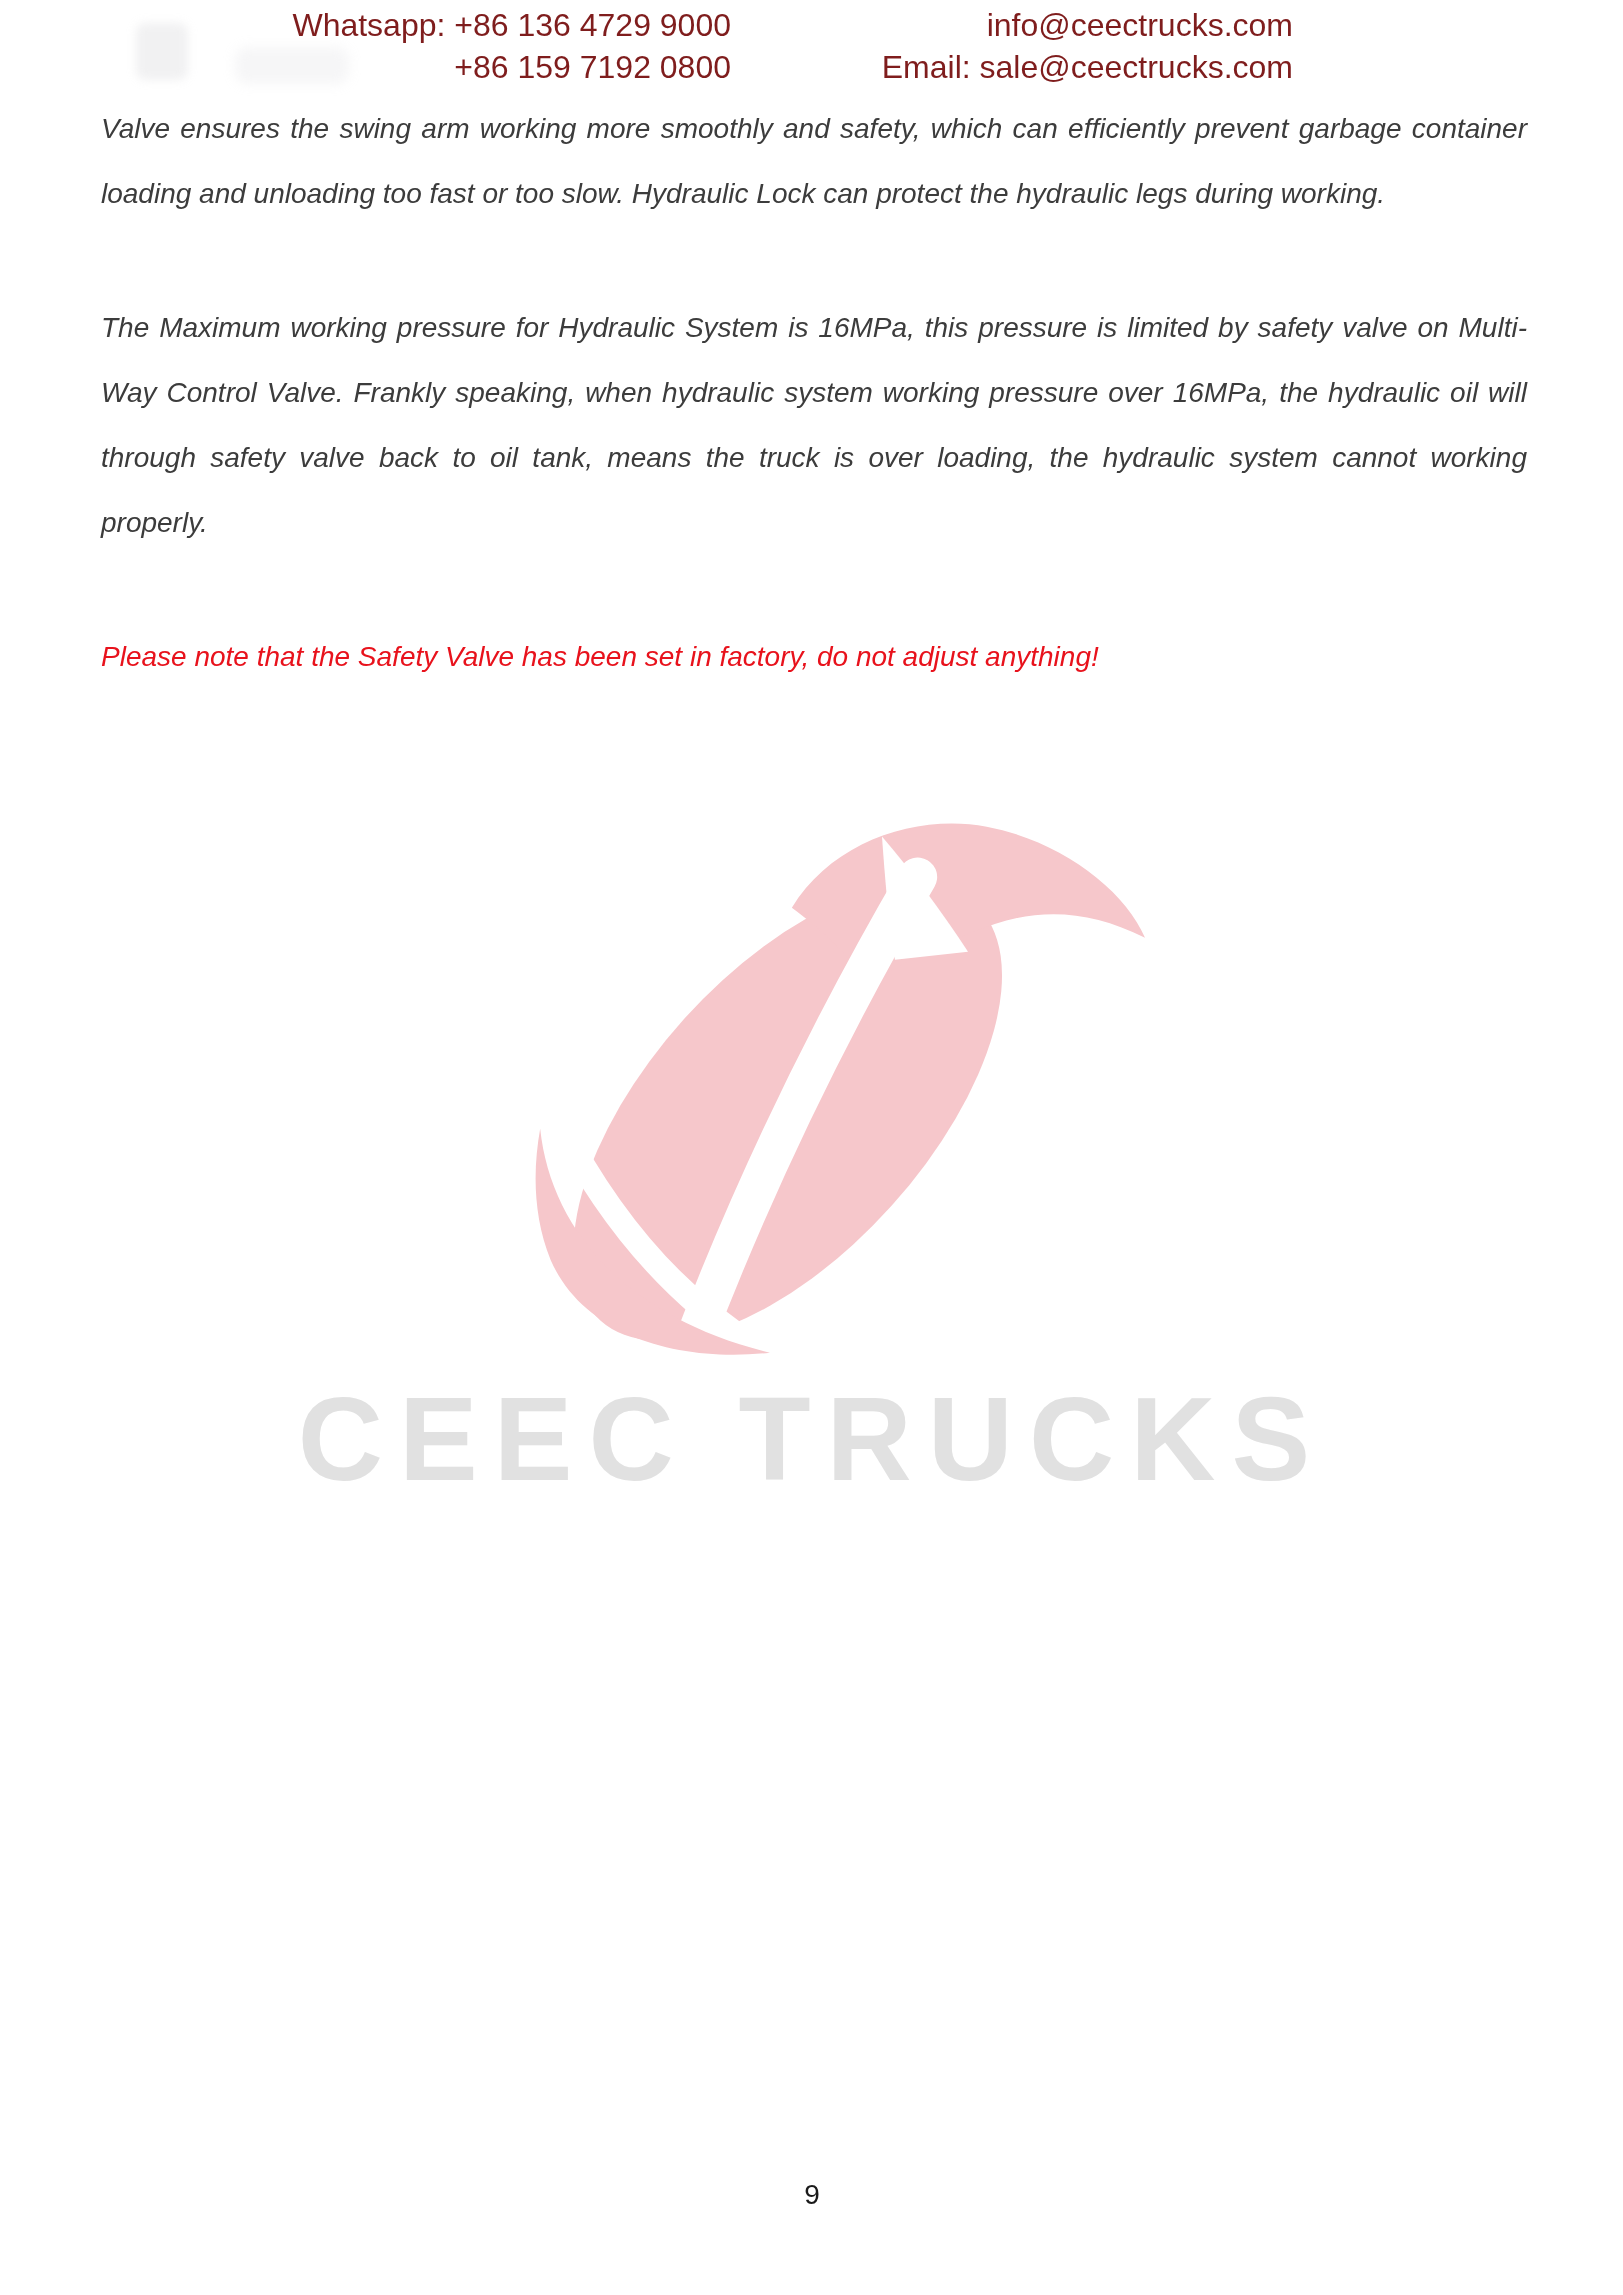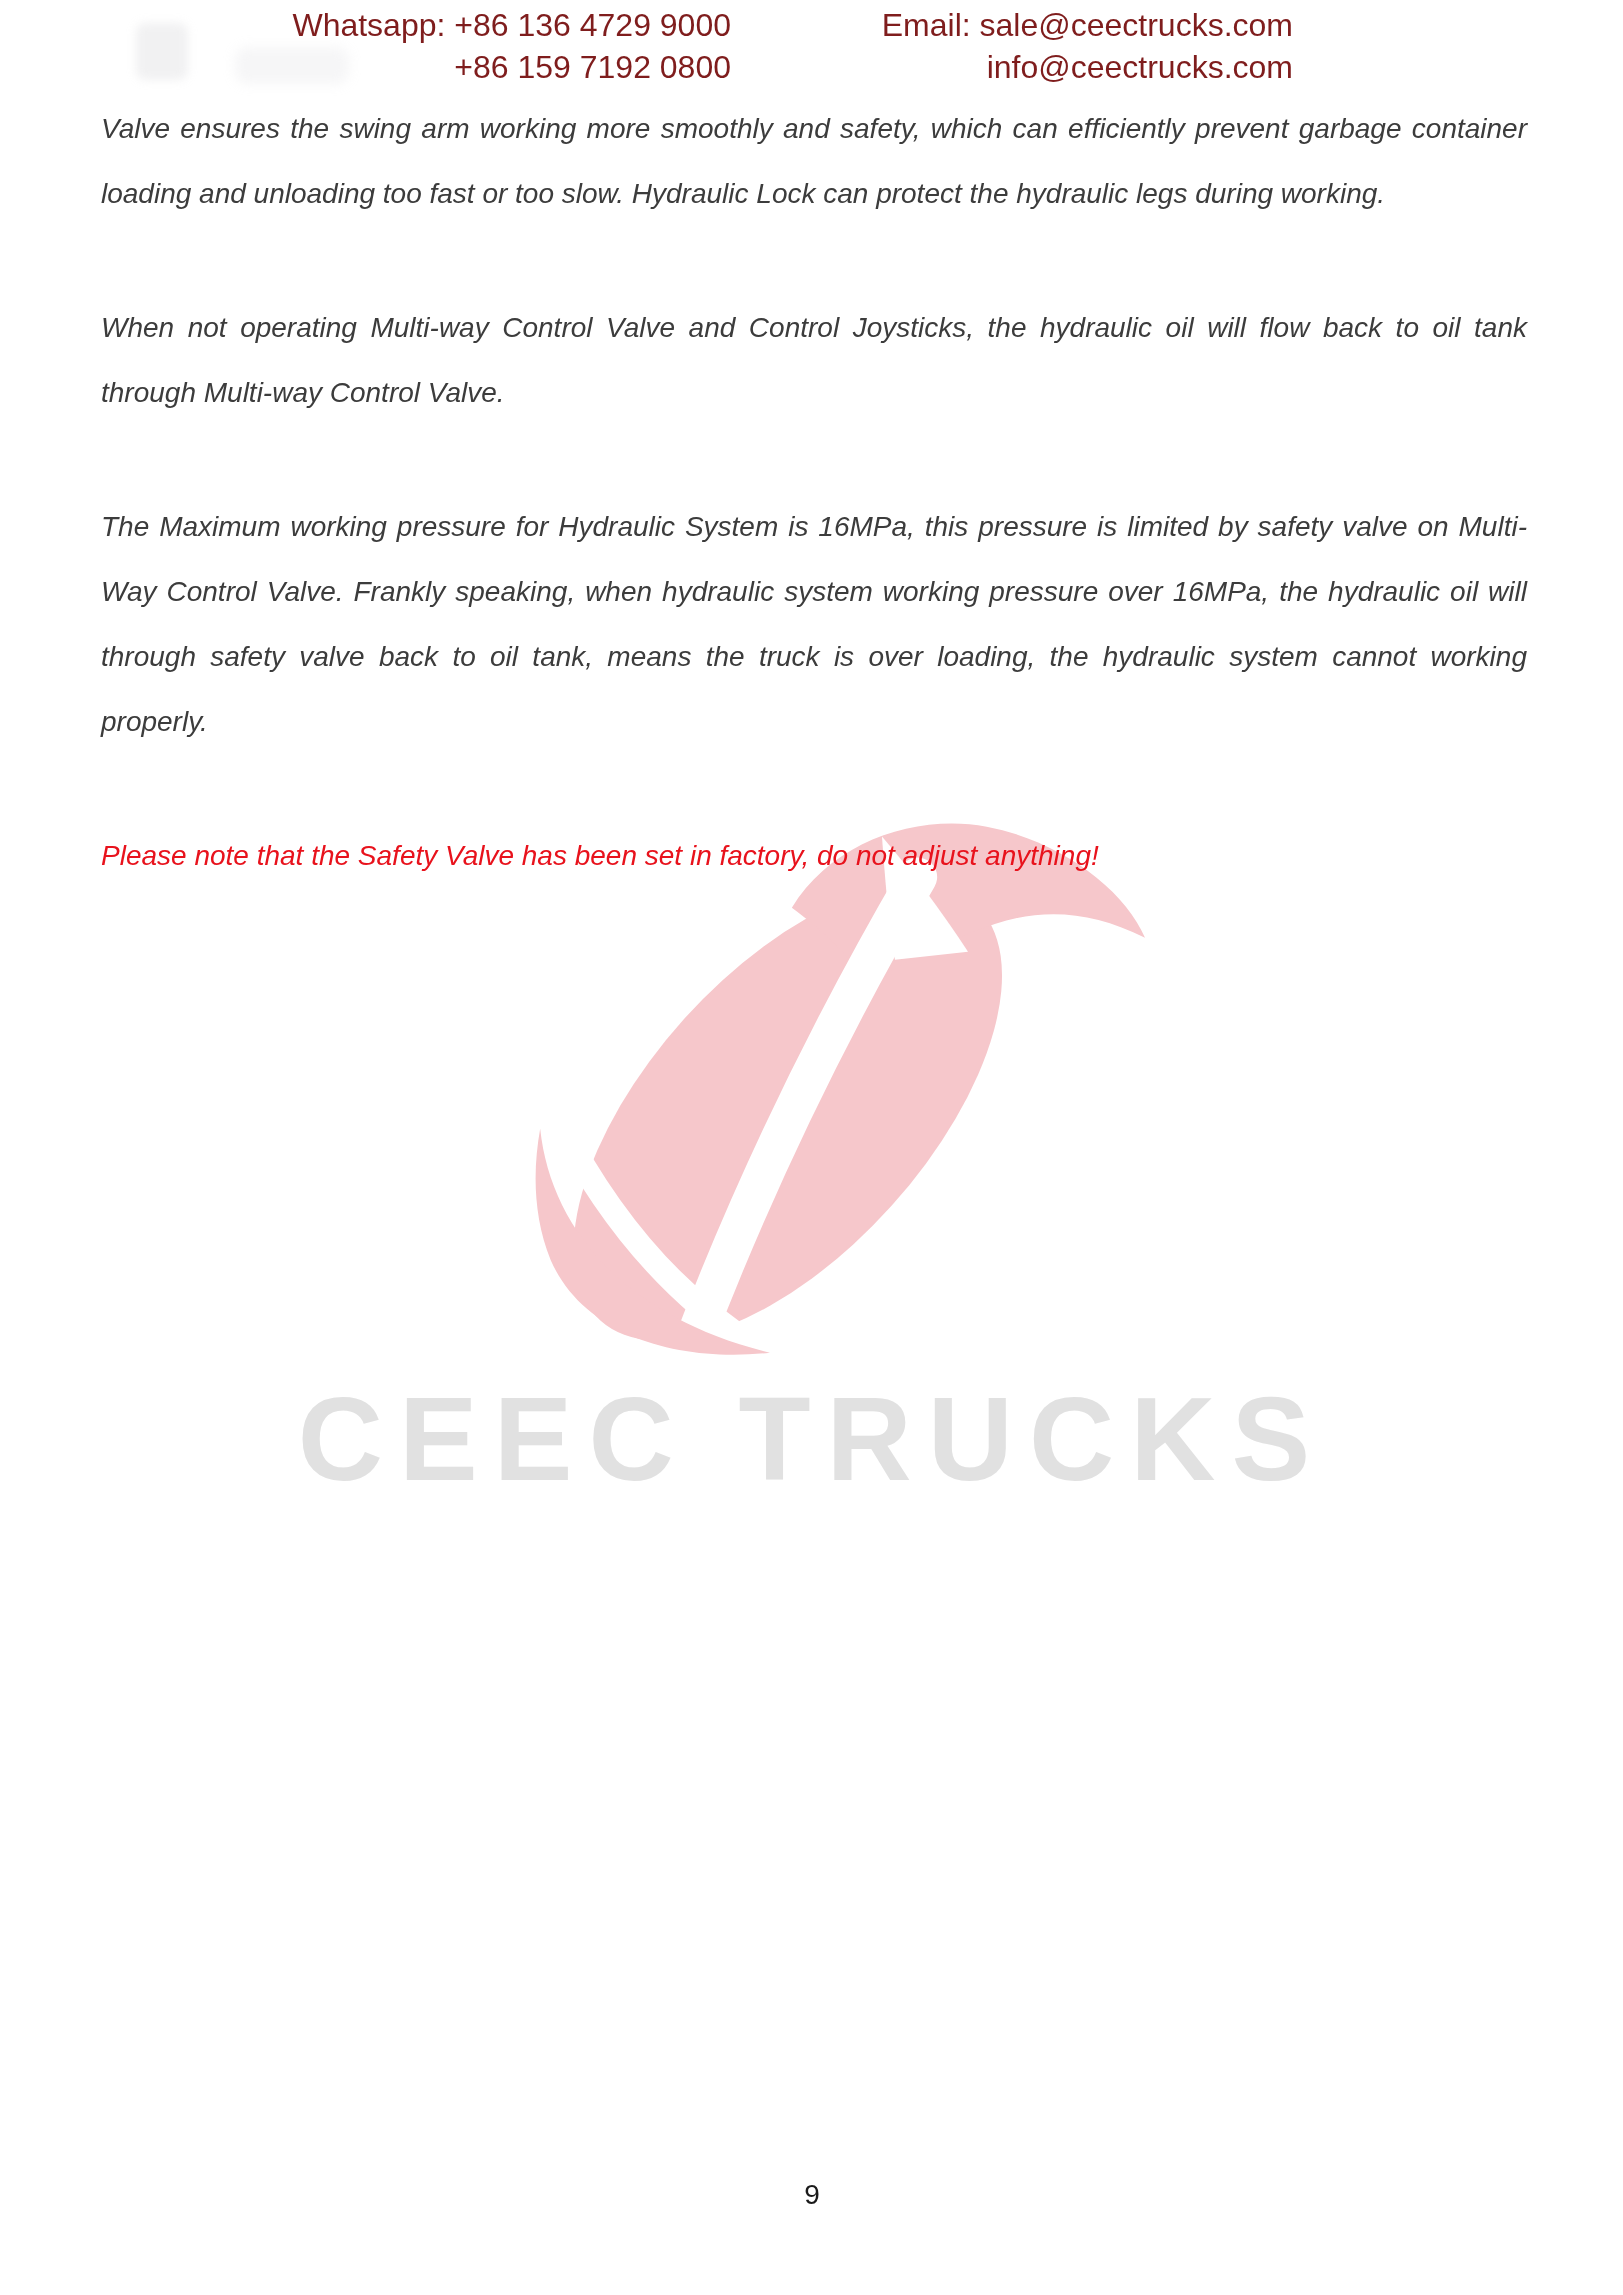--- a/index.html
+++ b/index.html
@@ -97,22 +97,22 @@
 
   <div class="smudge-a"></div>
   <div class="smudge-b"></div>
 
   <div class="contact-block contact-whatsapp">
     <div>Whatsapp: +86 136 4729 9000</div>
     <div>+86 159 7192 0800</div>
   </div>
 
   <div class="contact-block contact-email">
+    <div>info@ceectrucks.com</div>
     <div>Email: sale@ceectrucks.com</div>
-    <div>info@ceectrucks.com</div>
   </div>
 
   <svg class="watermark-logo" viewBox="0 0 760 670" aria-hidden="true">
 
     <ellipse cx="320" cy="370" rx="345" ry="172" transform="rotate(-48 320 370)" fill="#f6c7cb"></ellipse>
 
     <path d="M 36,378 Q 138,578 302,672" stroke="#ffffff" stroke-width="30" fill="none" stroke-linecap="round"></path>
 
     <path d="M 325,118 C 375,35 480,2 565,18 C 655,35 735,95 760,155 C 695,122 635,118 575,138 C 515,158 455,190 418,212 C 395,175 358,142 325,118 Z" fill="#f6c7cb"></path>
 
@@ -120,21 +120,20 @@
 
     <path d="M 436,30 C 440,85 444,135 452,182 L 542,172 C 508,120 472,72 436,30 Z" fill="#ffffff"></path>
 
     <path d="M 15,390 C 28,512 118,622 298,666 C 190,678 70,648 28,552 C 6,498 6,440 15,390 Z" fill="#f6c7cb"></path>
   </svg>
 
   <div class="watermark-brand">CEEC TRUCKS</div>
 
   <div class="doc-body">
     <p>Valve ensures the swing arm working more smoothly and safety, which can efficiently prevent garbage container loading and unloading too fast or too slow. Hydraulic Lock can protect the hydraulic legs during working.</p>
-    <p>When not operating Multi-way Control Valve and Control Joysticks, the hydraulic oil will flow back to oil tank through Multi-way Control Valve.</p>
     <p>The Maximum working pressure for Hydraulic System is 16MPa, this pressure is limited by safety valve on Multi-Way Control Valve. Frankly speaking, when hydraulic system working pressure over 16MPa, the hydraulic oil will through safety valve back to oil tank, means the truck is over loading, the hydraulic system cannot working properly.</p>
     <p class="doc-note">Please note that the Safety Valve has been set in factory, do not adjust anything!</p>
   </div>
 
   <div class="page-number">9</div>
 
 </div>
 
 
 </body></html>

